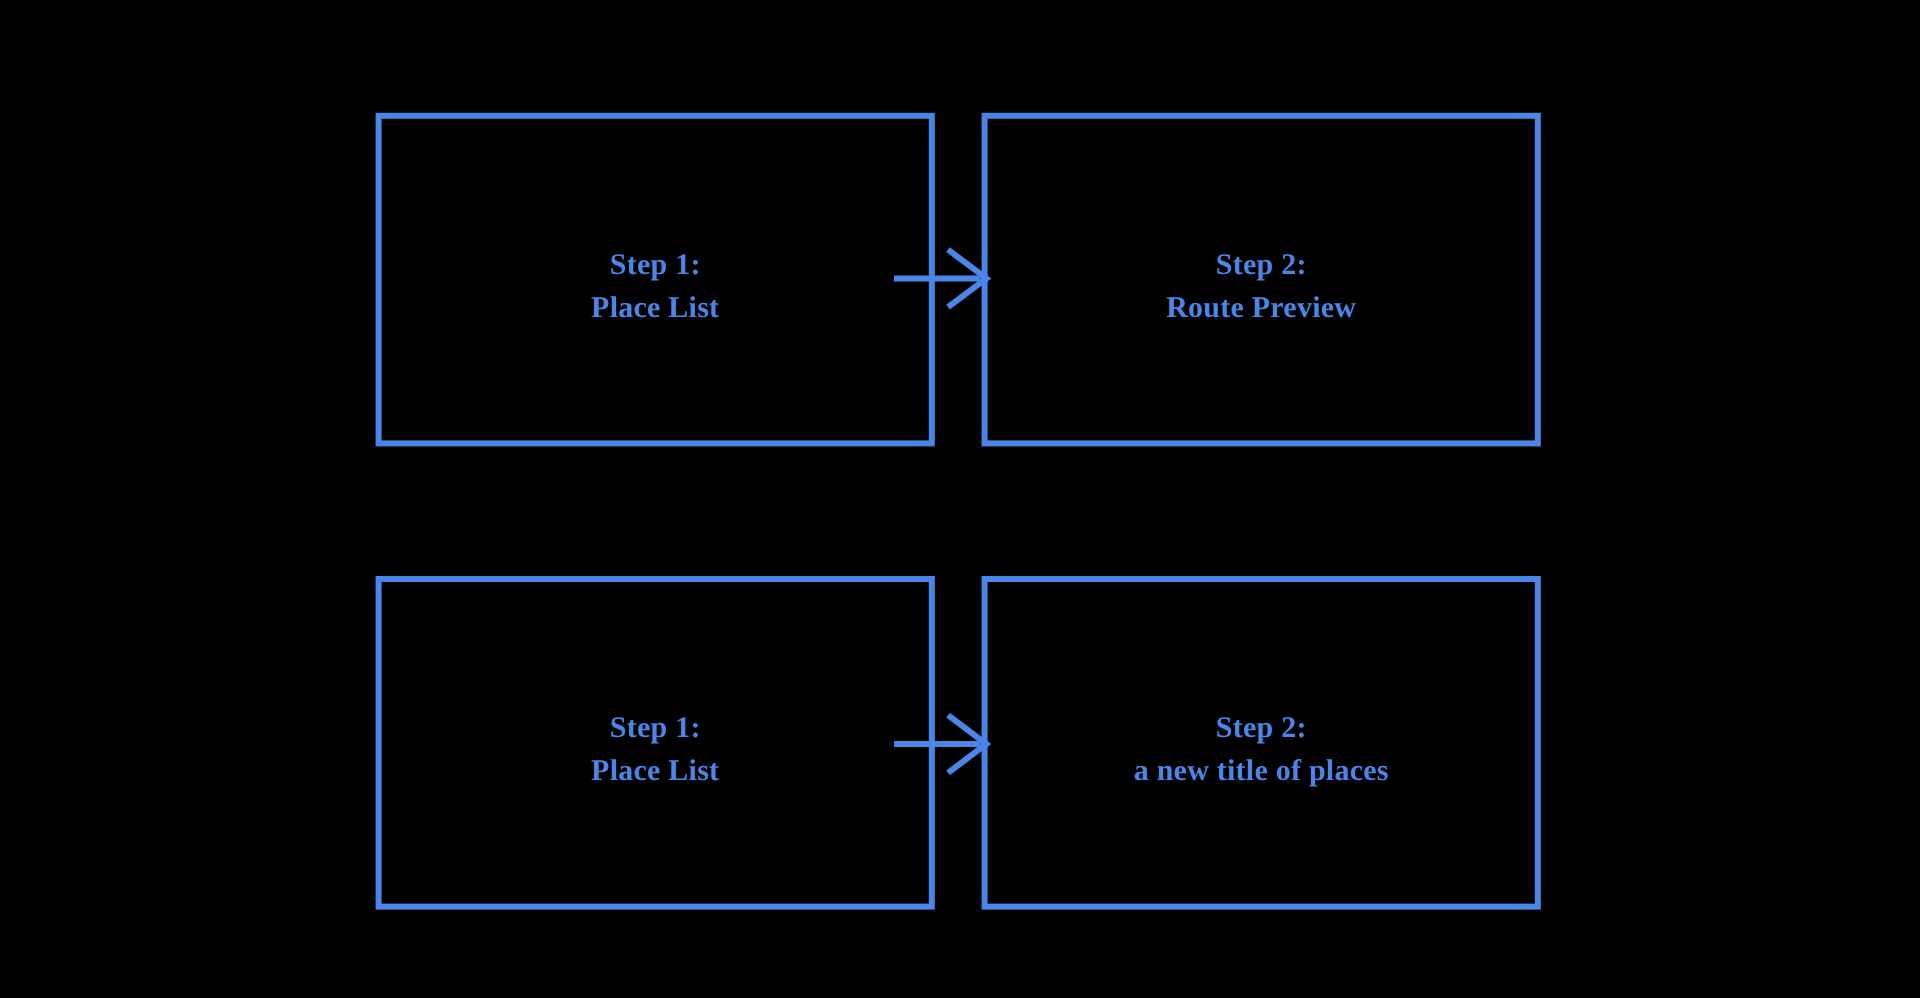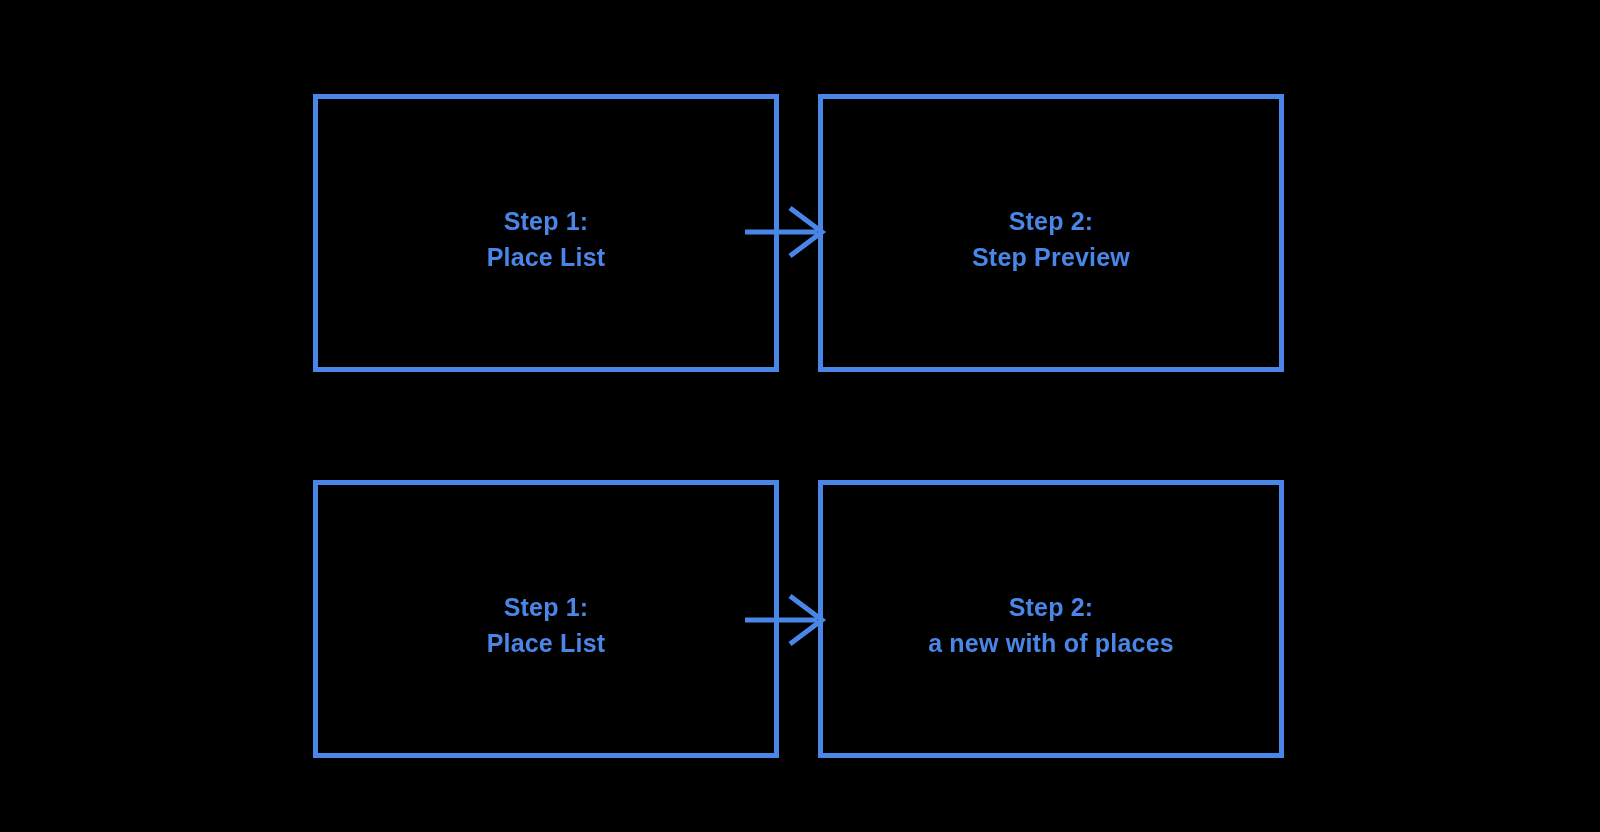--- a/index.html
+++ b/index.html
@@ -10,20 +10,21 @@
   html, body {
     width: 1600px; height: 832px;
     background: var(--bg);
     overflow: hidden;
     font-family: "Liberation Sans", sans-serif;
   }
   .canvas {
     position: relative;
     width: 1488px; height: 832px;
     background: var(--bg);
+    font-family: Liberation Serif, serif;
   }
   .flow-box {
     position: absolute;
     width: 466px;
     height: 278px;
     border: 5px solid var(--accent);
     background: transparent;
     text-align: center;
     padding-top: 104px;
   }
@@ -63,31 +64,31 @@
     <div class="line">Place List</div>
   </div>
 
   <svg class="arrow arrow-r1" viewBox="0 0 86 58" xmlns="http://www.w3.org/2000/svg">
     <line x1="4" y1="29" x2="76" y2="29"></line>
     <polyline points="49,5 81,29 49,53"></polyline>
   </svg>
 
   <div class="flow-box box-r1-right">
     <div class="line">Step 2:</div>
-    <div class="line">Step Preview</div>
+    <div class="line">Route Preview</div>
   </div>
 
   <div class="flow-box box-r2-left">
     <div class="line">Step 1:</div>
     <div class="line">Place List</div>
   </div>
 
   <svg class="arrow arrow-r2" viewBox="0 0 86 58" xmlns="http://www.w3.org/2000/svg">
     <line x1="4" y1="29" x2="76" y2="29"></line>
     <polyline points="49,5 81,29 49,53"></polyline>
   </svg>
 
   <div class="flow-box box-r2-right">
     <div class="line">Step 2:</div>
-    <div class="line">a new with of places</div>
+    <div class="line">a new title of places</div>
   </div>
 
 </div>
 
 </body></html>

